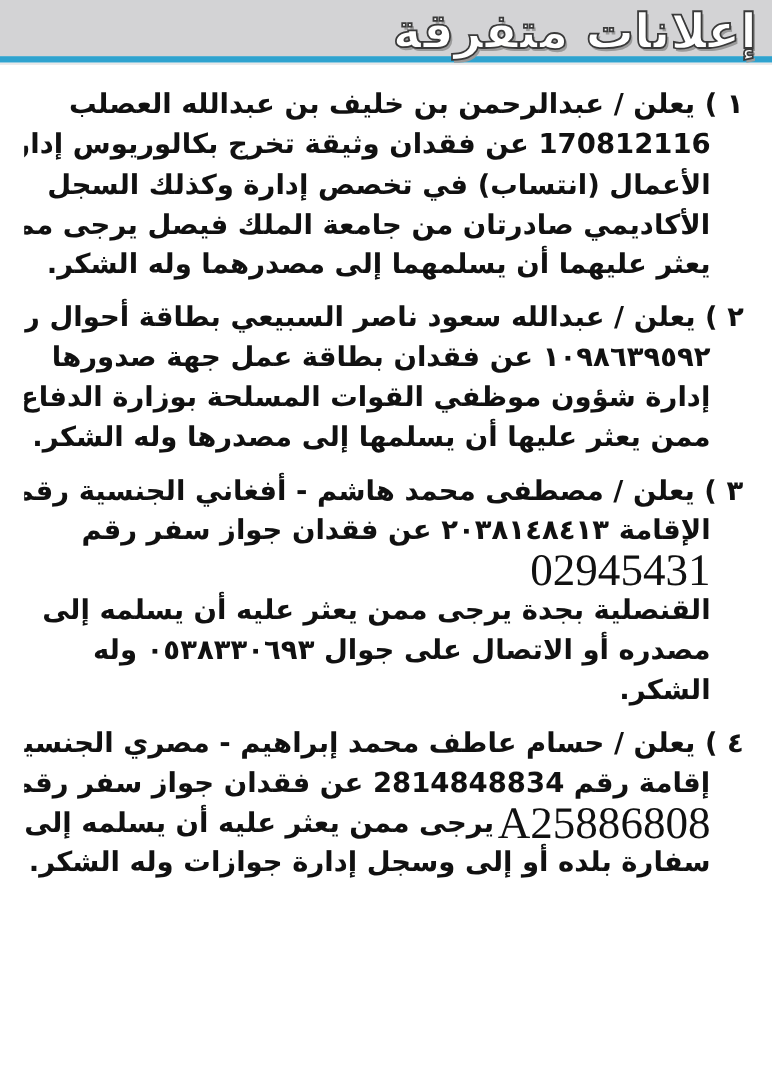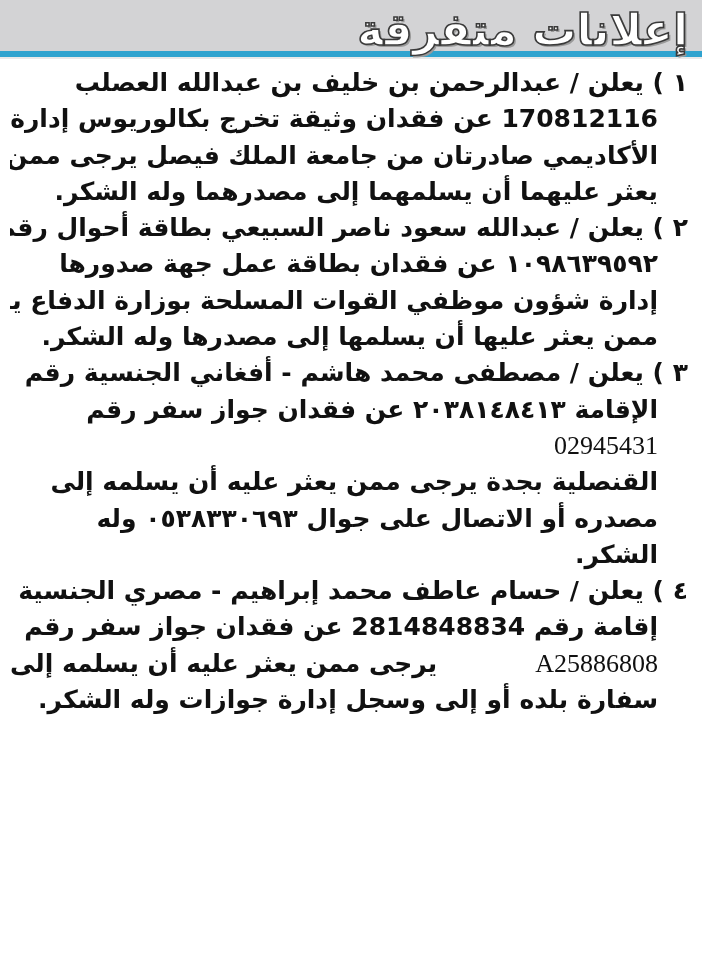--- a/index.html
+++ b/index.html
@@ -29,21 +29,21 @@
   .header-rule {
     height: 6px;
     background: #2fa3cf;
   }
   .header-gap { height: 2px; background: #e9e9e9; }
   .content {
     direction: rtl;
     padding: 6px 14px 0 10px;
   }
   .ad {
-    margin: 0;
+    margin: 12px;
   }
   .line {
     font-family: "DejaVu Sans", sans-serif;
     font-weight: bold;
     font-size: 25px;
     line-height: 36.3px;
     text-align: justify;
     text-align-last: justify;
     white-space: nowrap;
     overflow: hidden;
@@ -51,40 +51,41 @@
     justify-content: space-between;
   }
   .line.last {
     text-align-last: right;
     justify-content: flex-start;
   }
   .line.indent { padding-right: 30px; }
   .latin {
     font-family: "Liberation Serif", serif;
     font-weight: normal;
-    font-size: 26px;
+    font-size: 41px;
     direction: ltr;
     unicode-bidi: isolate;
   }
   .line span.seg { white-space: nowrap; }
 </style>
 </head>
 <body>
 
 <div class="header">
   <div class="header-title">إعلانات متفرقة</div>
 </div>
 <div class="header-rule"></div>
 <div class="header-gap"></div>
 
 <div class="content">
 
   <div class="ad">
     <div class="line">١ ) يعلن / عبدالرحمن بن خليف بن عبدالله العصلب</div>
     <div class="line indent">170812116 عن فقدان وثيقة تخرج بكالوريوس إدارة</div>
+    <div class="line indent">الأعمال (انتساب) في تخصص إدارة وكذلك السجل</div>
     <div class="line indent">الأكاديمي صادرتان من جامعة الملك فيصل يرجى ممن</div>
     <div class="line indent last">يعثر عليهما أن يسلمهما إلى مصدرهما وله الشكر.</div>
   </div>
 
   <div class="ad">
     <div class="line">٢ ) يعلن / عبدالله سعود ناصر السبيعي بطاقة أحوال رقم</div>
     <div class="line indent">١٠٩٨٦٣٩٥٩٢ عن فقدان بطاقة عمل جهة صدورها</div>
     <div class="line indent">إدارة شؤون موظفي القوات المسلحة بوزارة الدفاع يرجى</div>
     <div class="line indent last">ممن يعثر عليها أن يسلمها إلى مصدرها وله الشكر.</div>
   </div>

